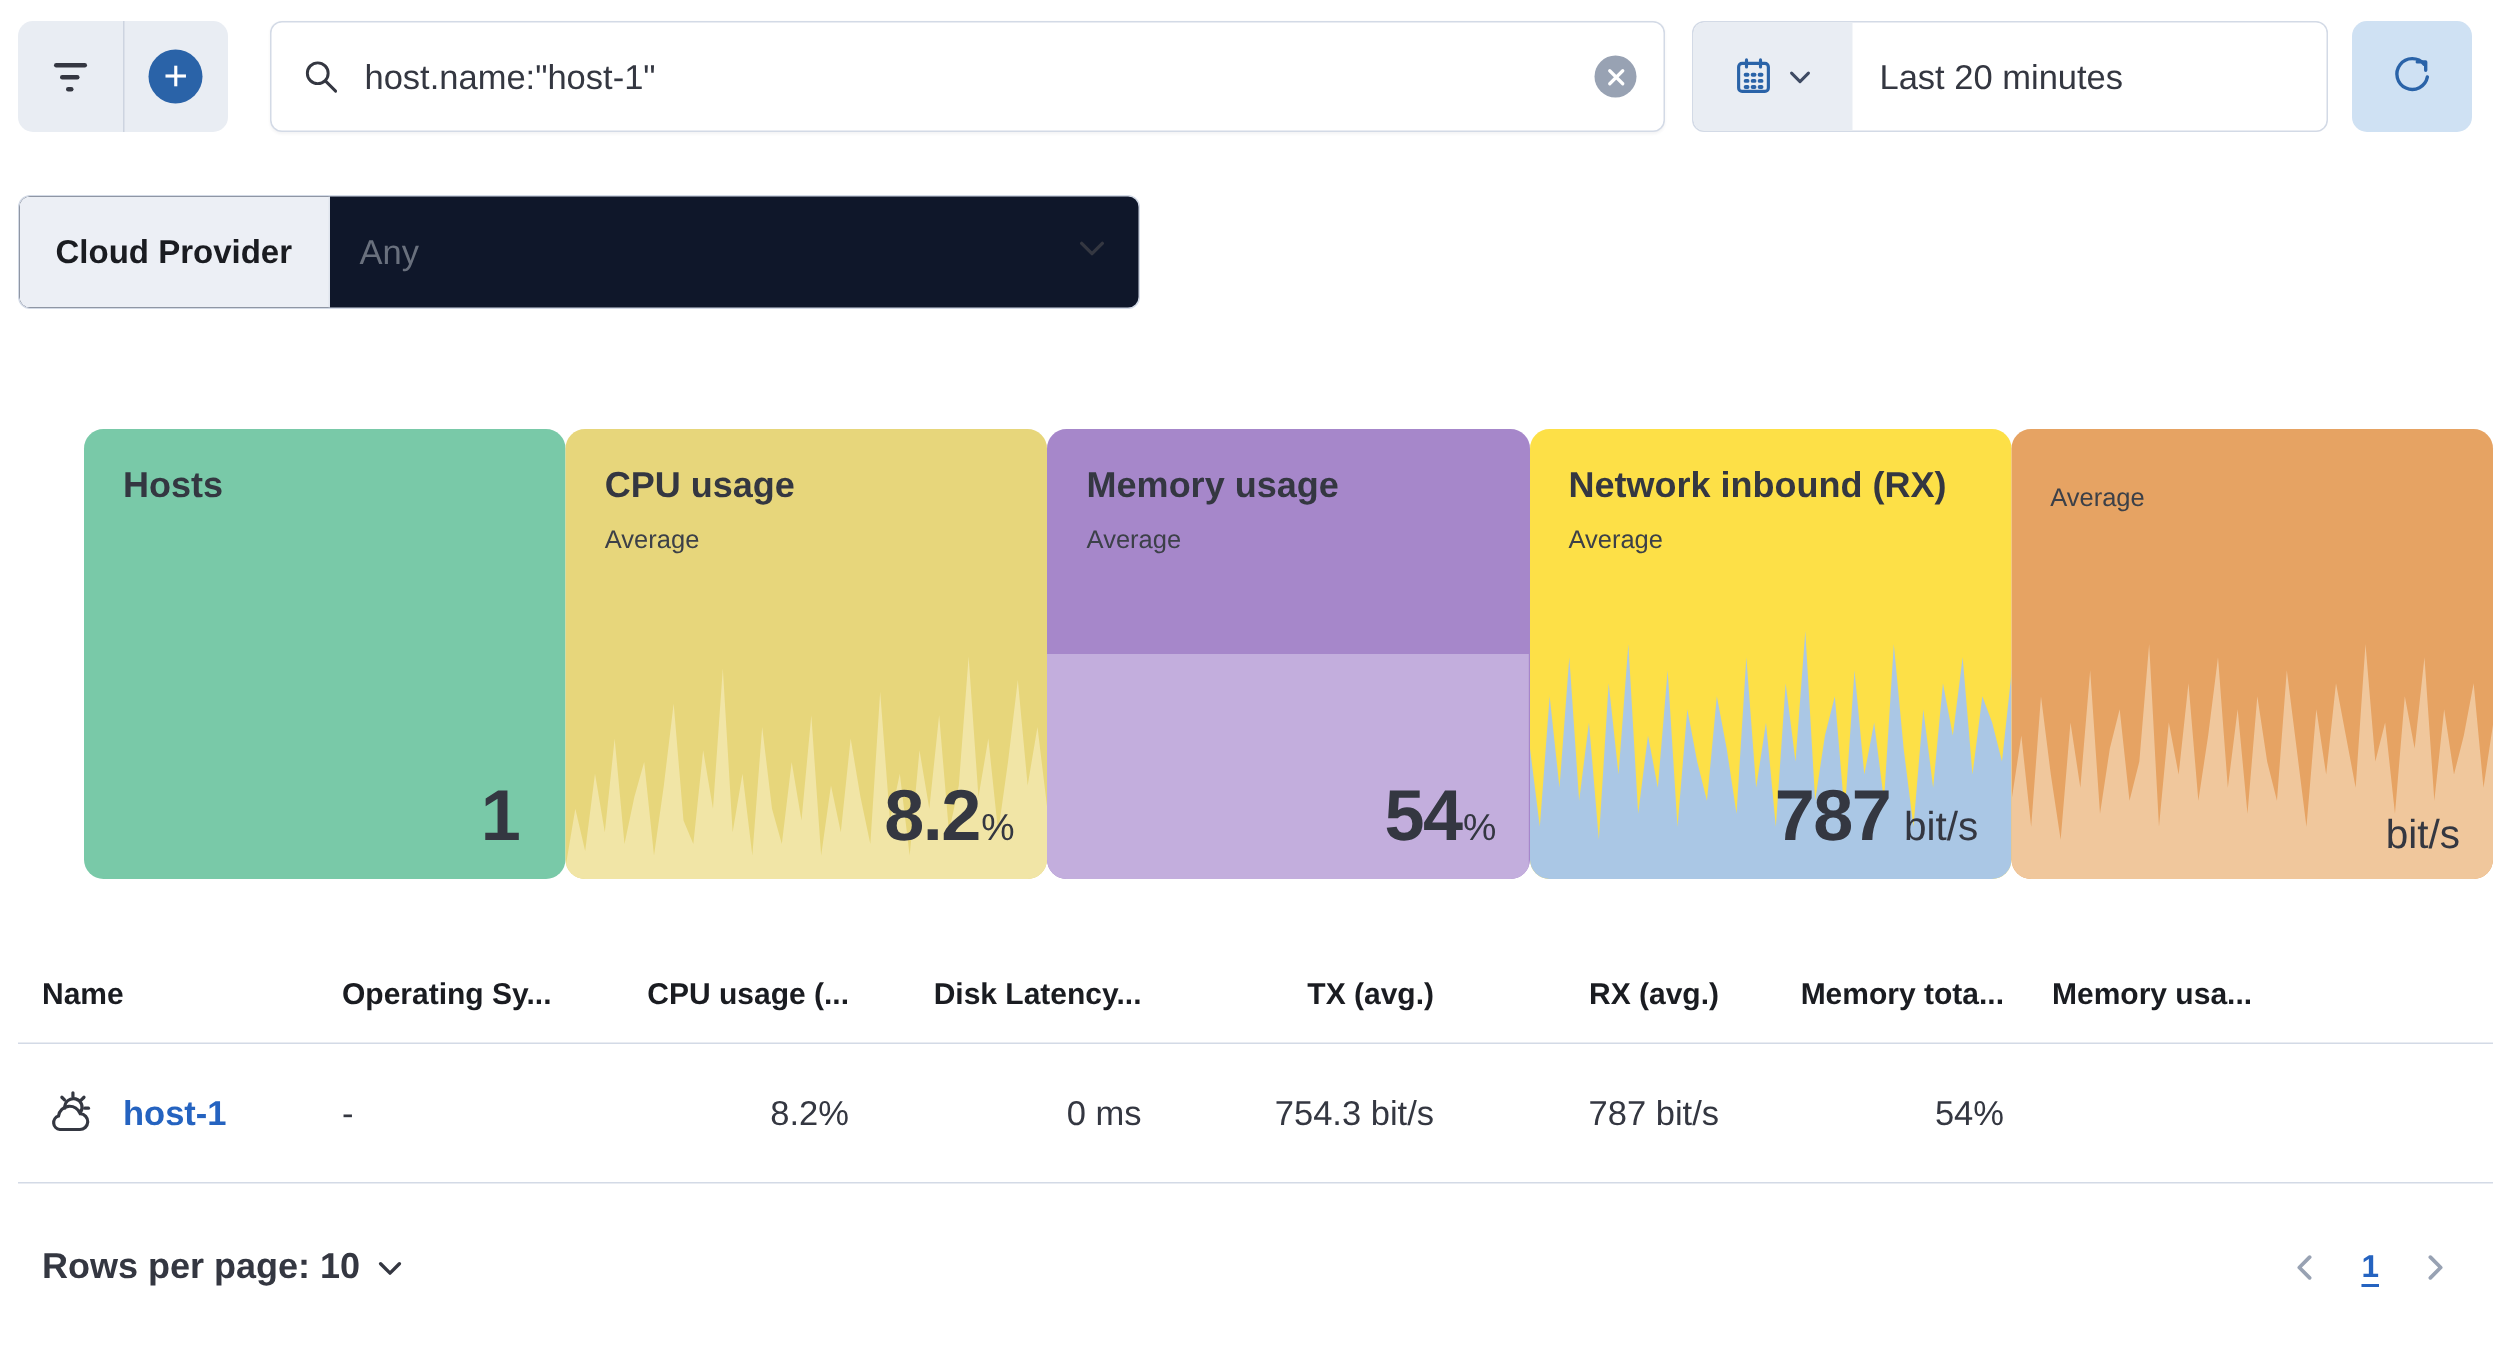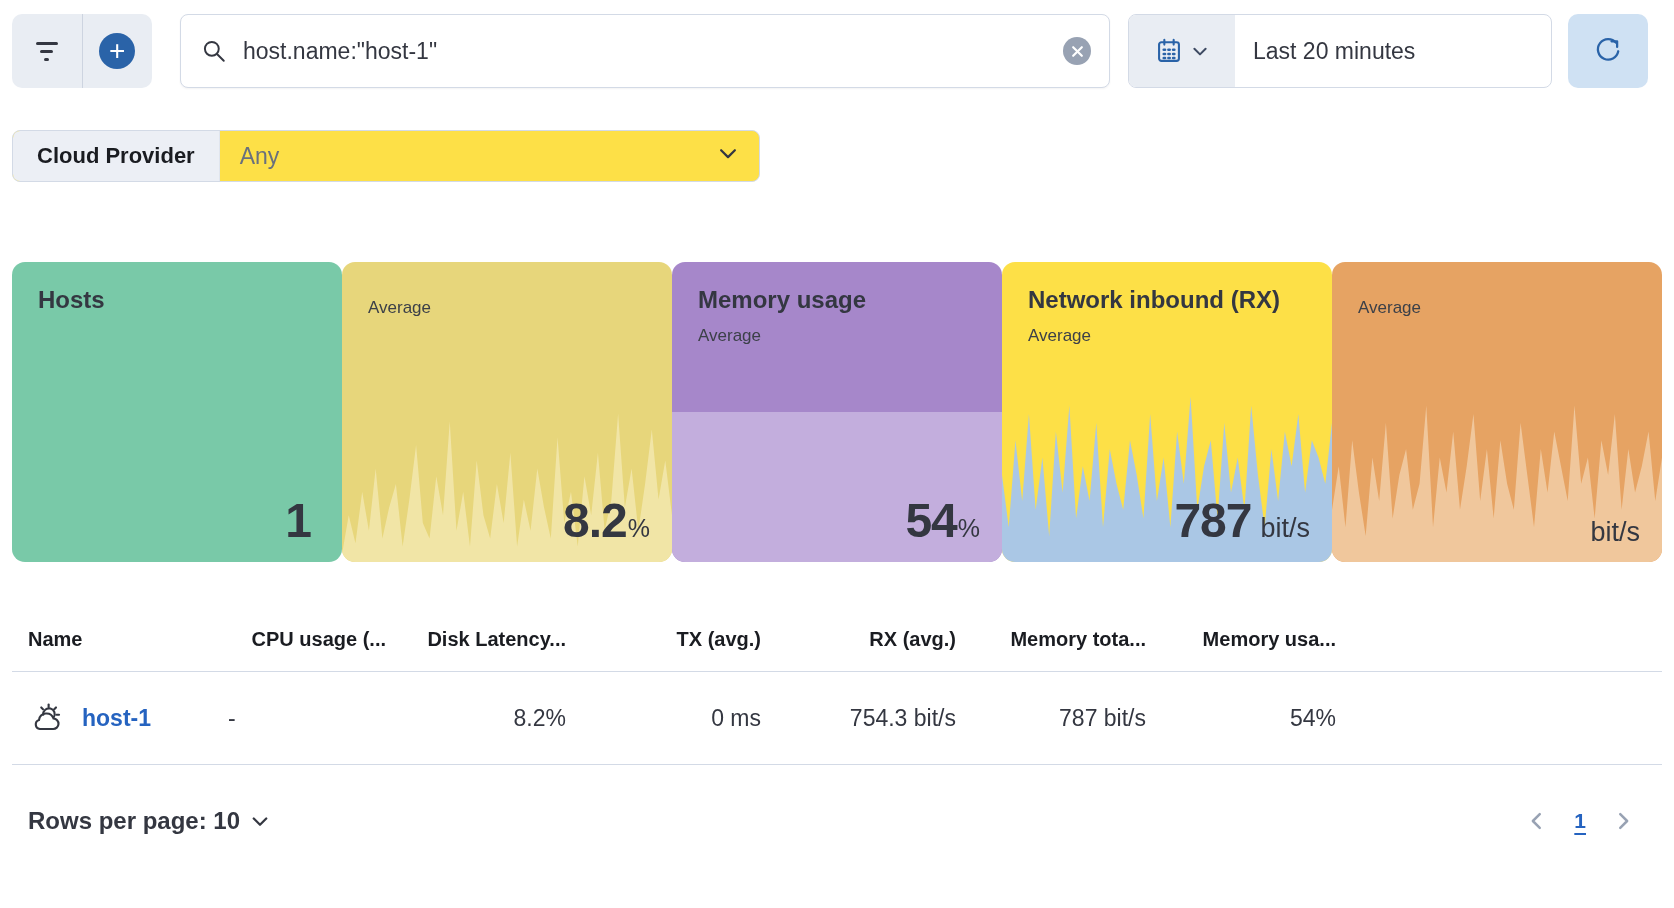--- a/index.html
+++ b/index.html
@@ -31,29 +31,29 @@
     display:flex; align-items:stretch; overflow:hidden; background:#fff; flex-shrink:0; }
   .dp-cal { width:106px; background:#e9edf3; display:flex; align-items:center; justify-content:center;
     gap:8px; cursor:pointer; }
   .dp-text { flex:1; display:flex; align-items:center; padding-left:18px; font-size:23px; color:#343741; cursor:pointer; }
 
   .refresh-btn { margin-left:16px; width:80px; height:74px; background:#cfe1f3; border-radius:10px;
     display:flex; align-items:center; justify-content:center; cursor:pointer; flex-shrink:0; }
 
   
   .cp-row { padding:42px 0 0 12px; }
-  .cp-box { width:748px; height:52px; border:1px solid #d3dae6; border-radius:8px; display:flex;
-    align-items:stretch; overflow:hidden; background:#fde047; }
+  .cp-box { width:748px; height:76px; border:1px solid #d3dae6; border-radius:8px; display:flex;
+    align-items:stretch; overflow:hidden; background:#0f172a; }
   .cp-label { background:#eceff5; display:flex; align-items:center; padding:0 24px;
     font-size:22px; font-weight:700; color:#1a1c21; border-right:1px solid #e0e5ee; }
   .cp-value { flex:1; display:flex; align-items:center; padding:0 20px; font-size:23px; color:#69707d; cursor:pointer; }
   .cp-value .chev { margin-left:auto; }
 
   
-  .tiles { display:flex; gap:0; padding:12px 12px; margin-top:68px; }
+  .tiles { display:flex; gap:0; padding:12px 12px; margin-top:68px;margin-left:44px; }
   .tile { flex:1; height:300px; border-radius:13px; position:relative; overflow:hidden; cursor:pointer; }
   .tile-head { position:relative; z-index:2; padding:24px 26px 0; }
   .tile-title { font-size:24px; font-weight:600; color:#343741; }
   .tile-sub { font-size:17px; margin-top:12px; color:#3c4048; }
   .tile-sub:empty { display:none; }
   .tile-value { position:absolute; z-index:2; right:22px; bottom:14px; display:flex; align-items:baseline; }
   .tile-value .num { font-size:48px; font-weight:700; color:#343741; letter-spacing:-1px; }
   .tile-value .unit { font-size:27px; font-weight:500; color:#343741; margin-left:9px; }
   .tile-value .unit.pct { margin-left:1px; font-size:25px; }
   .spark { position:absolute; left:0; right:0; bottom:0; width:100%; z-index:1; display:block; }
@@ -167,20 +167,21 @@
     </div>
 
     <div class="tile-value">
         <span class="num">1</span>
         <span class="unit"></span>
       </div>
   </div>
 
   <div class="tile tile-cpu" style="background: rgb(231, 214, 123);">
     <div class="tile-head">
+      <div class="tile-title">CPU usage</div>
       <div class="tile-sub">Average</div>
     </div>
     <svg class="spark" viewBox="0 0 100 40" preserveAspectRatio="none">
         <polygon points="0,40 0.00,38.00 2.04,28.00 4.08,35.20 6.12,22.00 8.16,32.00 10.20,16.00 12.24,34.00 14.29,26.00 16.33,20.00 18.37,36.00 20.41,24.00 22.45,10.00 24.49,30.00 26.53,34.00 28.57,18.00 30.61,28.00 32.65,4.00 34.69,32.00 36.73,22.00 38.78,36.00 40.82,14.00 42.86,28.00 44.90,34.00 46.94,20.00 48.98,30.00 51.02,12.00 53.06,36.00 55.10,24.00 57.14,32.00 59.18,16.00 61.22,26.00 63.27,34.00 65.31,8.00 67.35,30.00 69.39,22.00 71.43,36.00 73.47,18.00 75.51,28.00 77.55,12.00 79.59,32.00 81.63,24.00 83.67,2.00 85.71,26.00 87.76,16.00 89.80,32.00 91.84,20.00 93.88,6.00 95.92,24.00 97.96,14.00 100.00,28.00 100,40" fill="#f1e5a6"></polygon>
       </svg>
     <div class="tile-value">
         <span class="num">8.2</span>
         <span class="unit pct">%</span>
       </div>
   </div>
@@ -222,20 +223,21 @@
       </svg>
     <div class="tile-value">
         <span class="unit">bit/s</span>
       </div>
   </div>
 </div>
 
 <div class="host-table">
   <div class="t-grid t-head">
     <div class="cell">Name</div>
+    <div class="cell">Operating Sy...</div>
     <div class="cell col-right">CPU usage (...</div>
     <div class="cell col-right">Disk Latency...</div>
     <div class="cell col-right">TX (avg.)</div>
     <div class="cell col-right">RX (avg.)</div>
     <div class="cell col-right">Memory tota...</div>
     <div class="cell col-right">Memory usa...</div>
   </div>
 
   <div class="t-grid t-row">
     <div class="cell name-cell">

